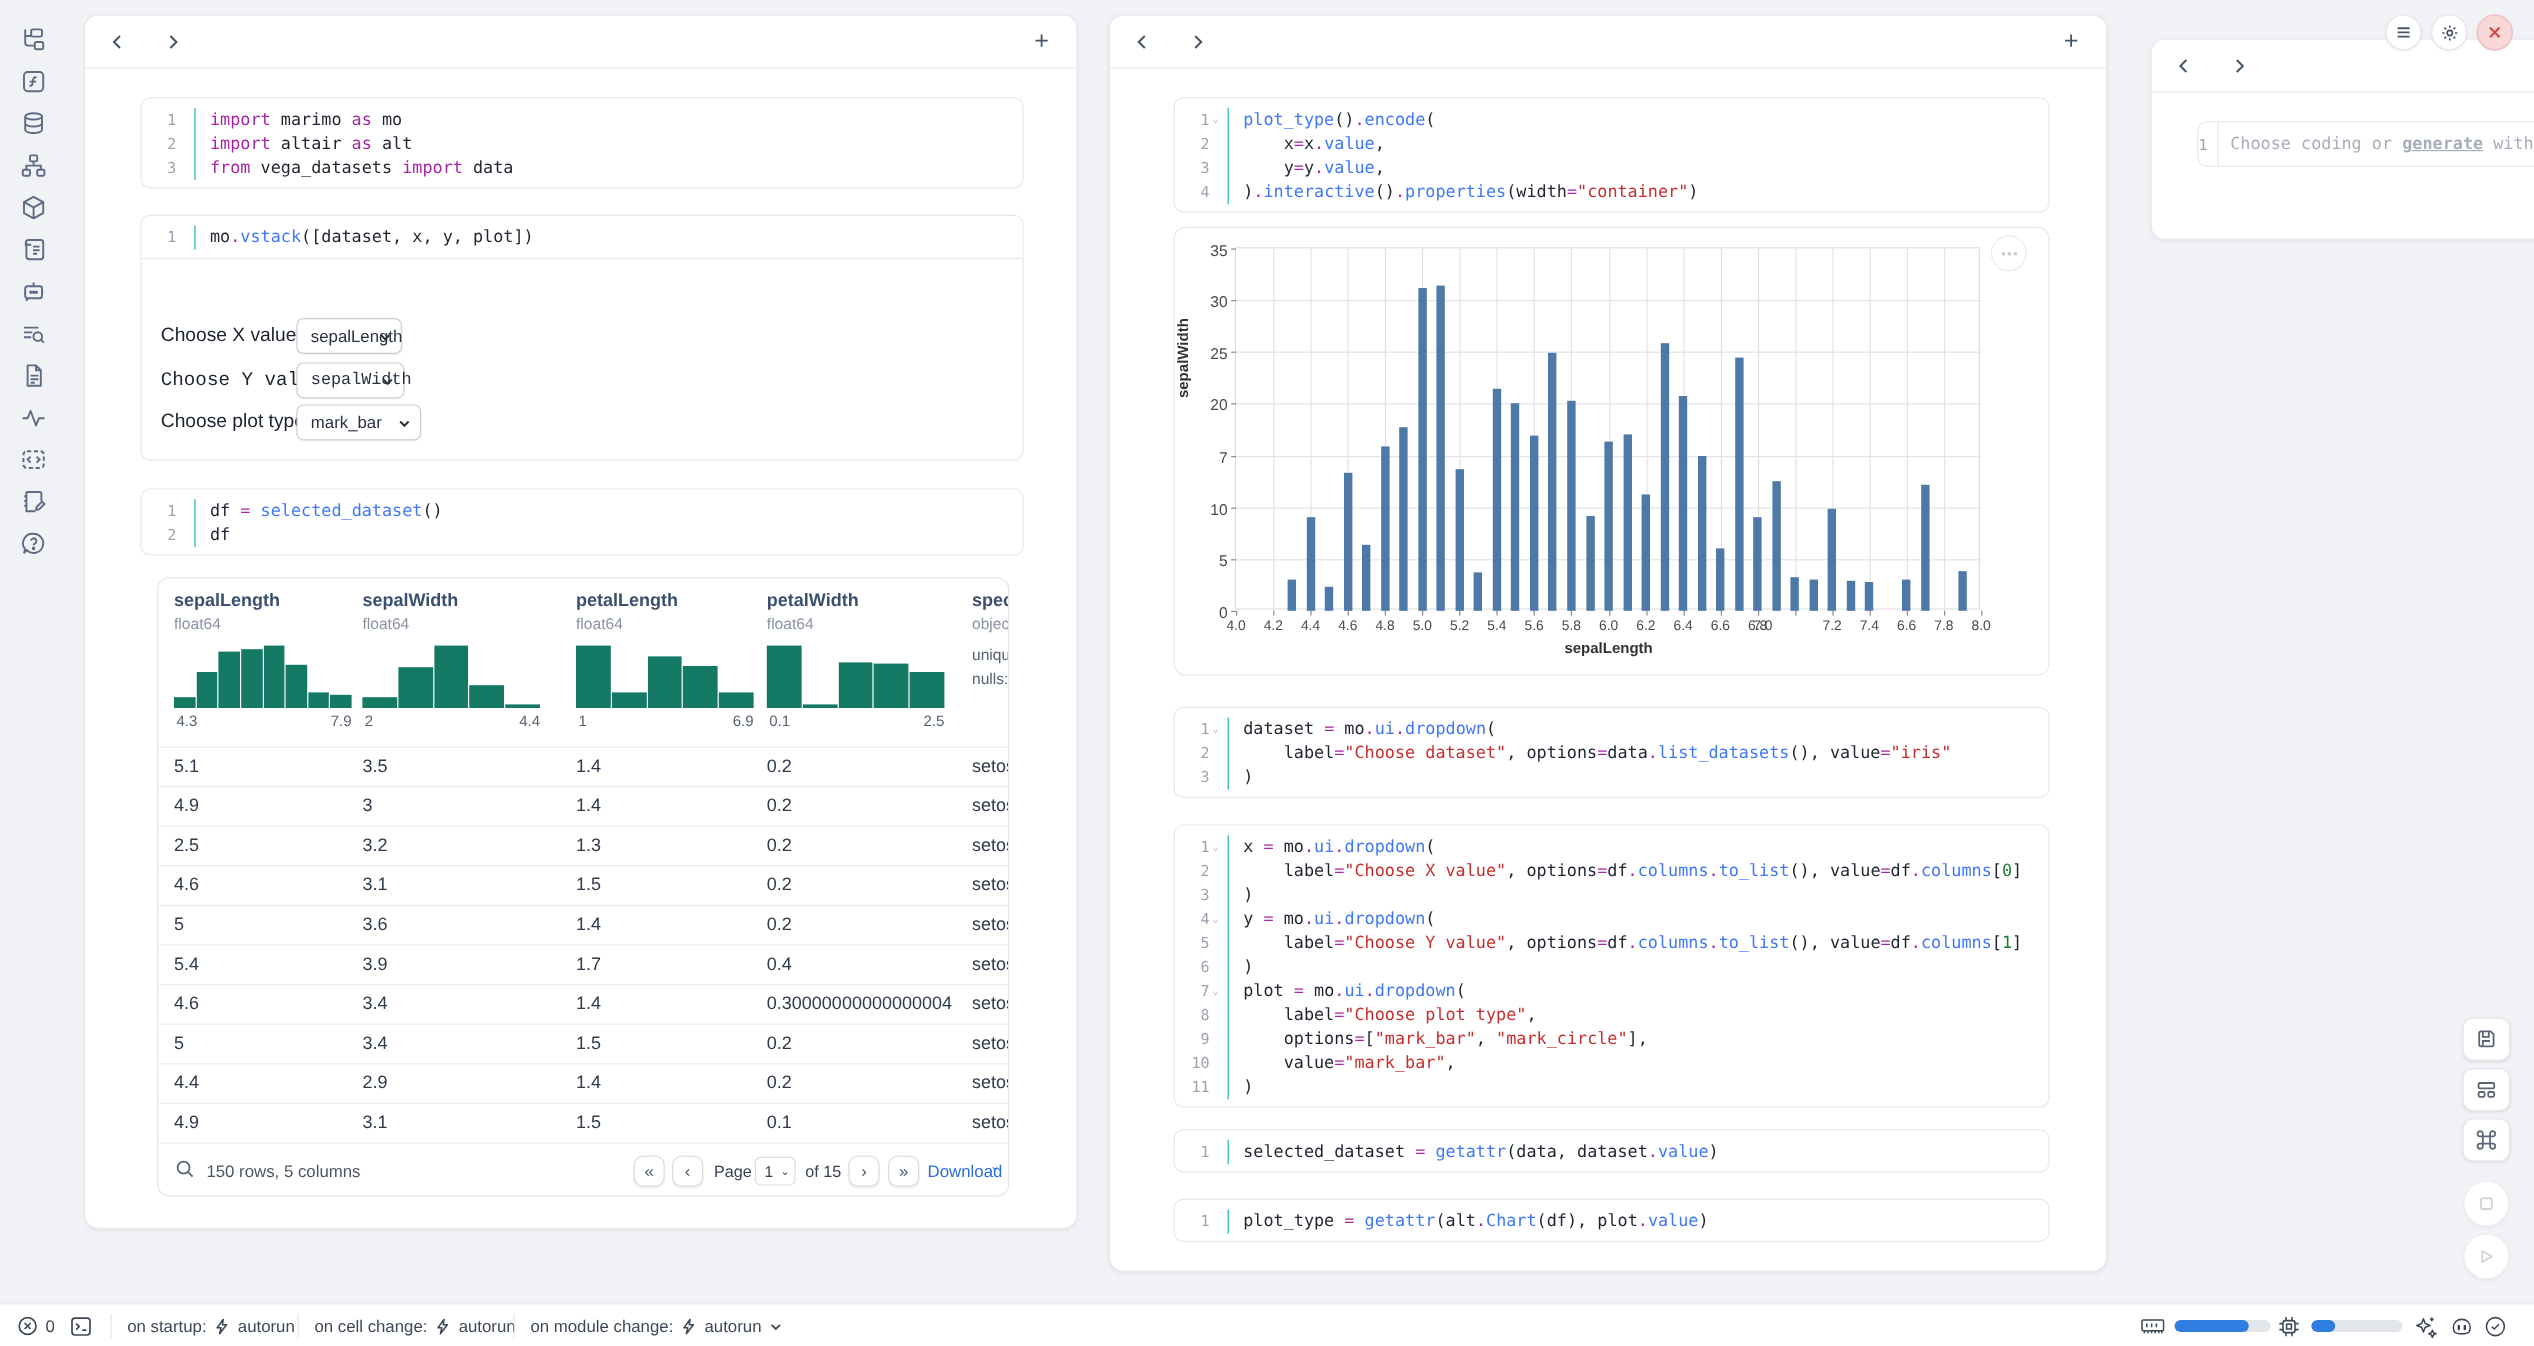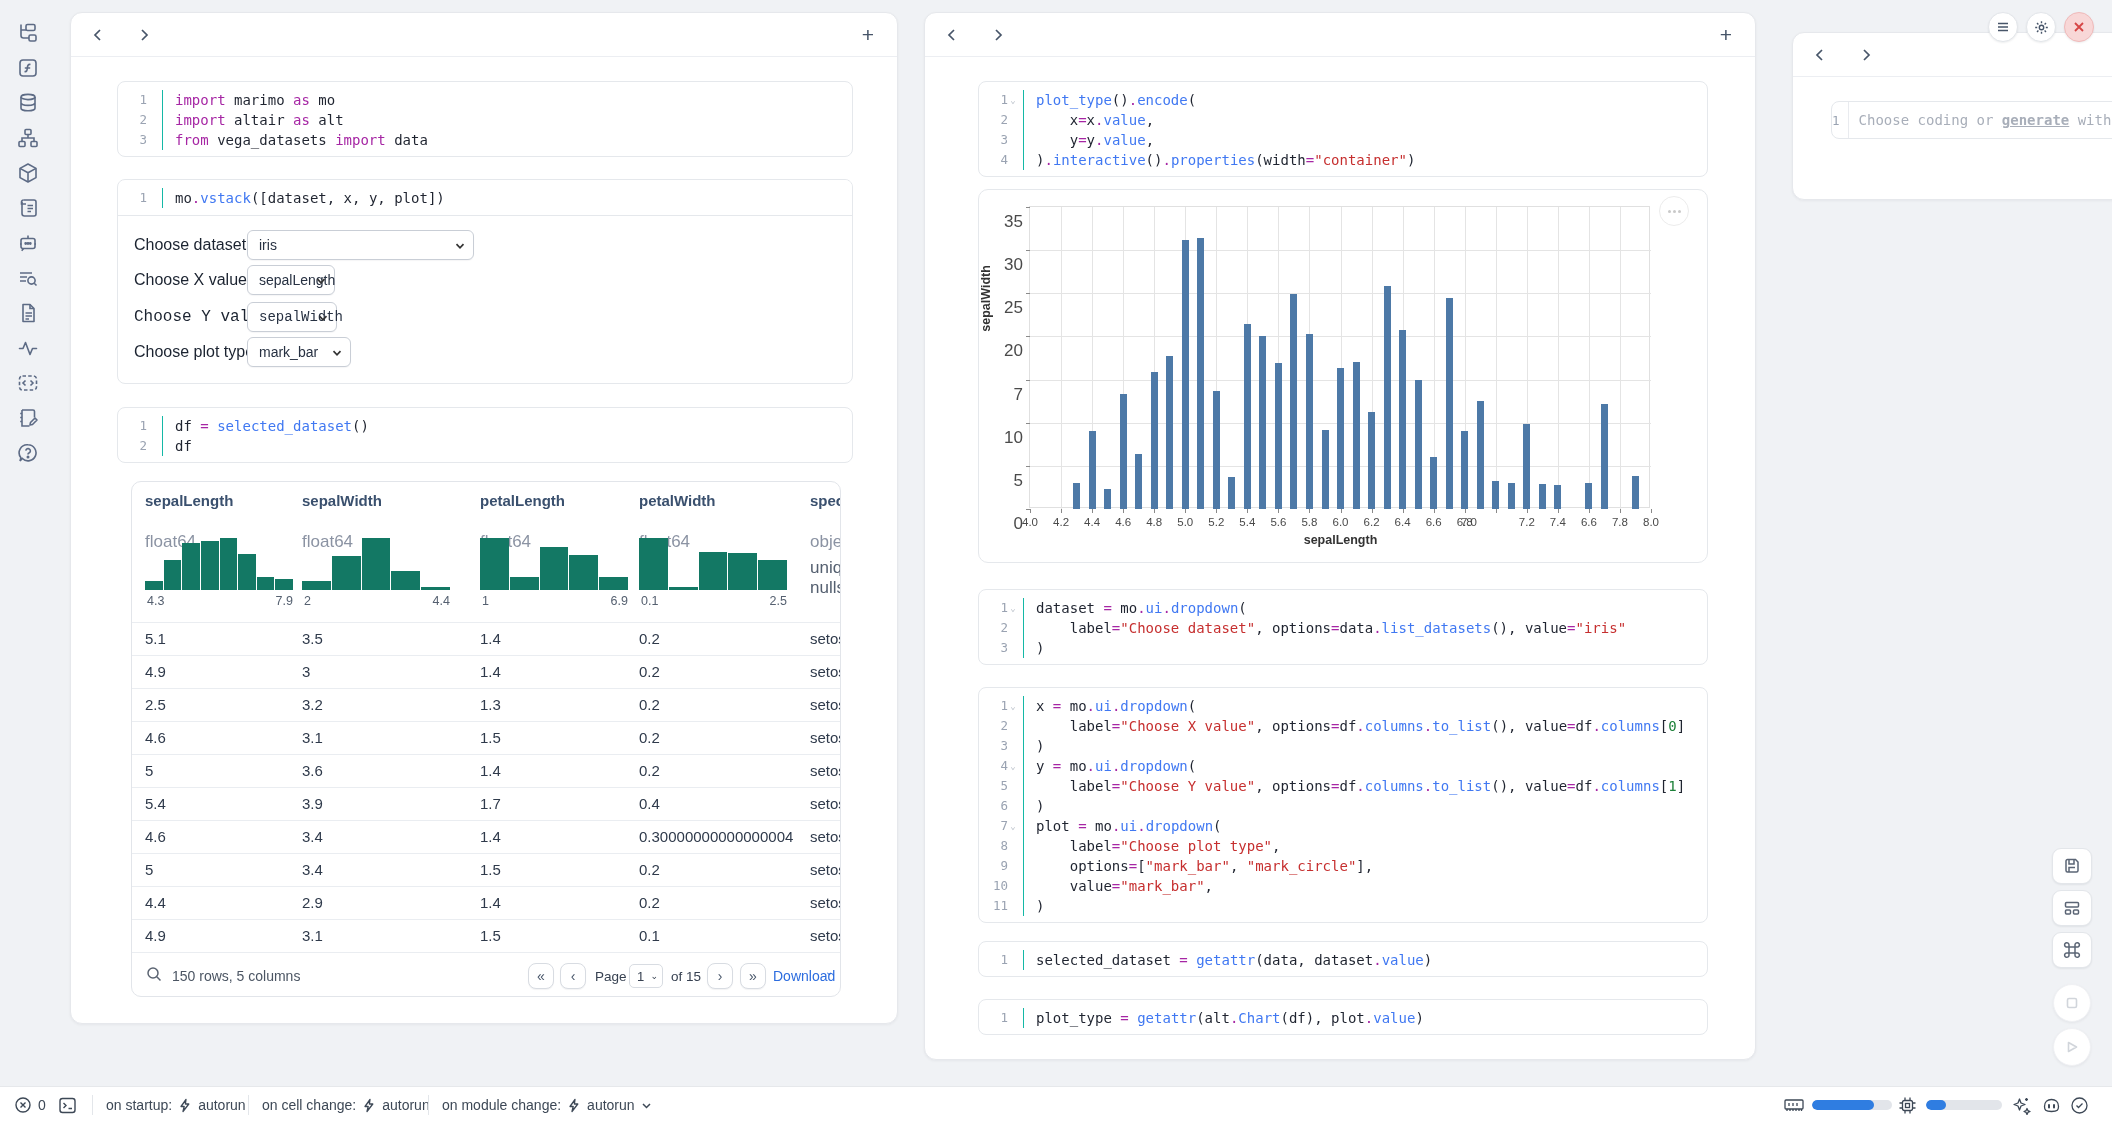--- a/index.html
+++ b/index.html
@@ -22,33 +22,33 @@
   .tk-str { color:#c62f2f; }
   .tk-num { color:#1c8038; }
   .tk-tx { color:#1f2430; }
   
   .ctl-row { position:absolute; left:16px; right:10px; height:34px; display:flex; align-items:center; }
   .ctl-label { font-size:16px; color:#1b2330; }
   .sel { position:absolute; height:30px; border:1px solid #c9ced6; border-radius:6px; background:#fff; box-shadow:0 1px 1px rgba(15,23,42,.04); display:flex; align-items:center; font-size:14px; color:#273142; padding:0 24px 0 11px; cursor:pointer; }
   .sel .chev { position:absolute; right:7px; top:9px; }
   
   .thname { font-weight:bold; font-size:15px; color:#3a506e; position:absolute; white-space:nowrap; }
-  .thtype { font-size:17px; color:#8b93a3; position:absolute; white-space:nowrap;margin-top:20px; }
+  .thtype { font-size:13px; color:#8b93a3; position:absolute; white-space:nowrap; }
   .hist { position:absolute; display:flex; align-items:flex-end; gap:1px; }
   .hist div { background:#137864; flex:1; }
   .rangelab { position:absolute; font-size:12.5px; color:#556070; }
   .trow { position:absolute; left:0; right:0; height:33px; border-top:1px solid #eaedf1; }
   .tcell { position:absolute; top:7px; font-size:15px; color:#2f3a4b; white-space:nowrap; }
   .pgbtn { position:absolute; width:26px; height:26px; border:1px solid #d8dce2; border-radius:8px; background:#fff; box-shadow:0 1px 1px rgba(15,23,42,.05); display:flex; align-items:center; justify-content:center; color:#475569; font-size:14px; cursor:pointer; }
   .ftext { position:absolute; font-size:13.5px; color:#374151; white-space:nowrap; }
   
   .gl { position:absolute; background:#e4e4e4; }
   .bar { position:absolute; background:#4d79a7; }
   .xt { position:absolute; font-size:11.5px; color:#4a4a4a; transform:translateX(-50%); }
-  .yt { position:absolute; font-size:17px; color:#4a4a4a; width:30px; text-align:right;margin-top:11px; }
+  .yt { position:absolute; font-size:13px; color:#4a4a4a; width:30px; text-align:right; }
   .axis-title { position:absolute; font-size:12.5px; font-weight:bold; color:#333; }
   
   .circlebtn { position:absolute; width:30px; height:30px; border-radius:50%; background:#fff; border:1px solid #e3e6ea; box-shadow:0 1px 2px rgba(15,23,42,.08); display:flex; align-items:center; justify-content:center; cursor:pointer; }
   .sqbtn { position:absolute; left:2052px; width:40px; height:36px; border-radius:9px; background:#fff; border:1px solid #e3e6ea; box-shadow:0 1px 2px rgba(15,23,42,.07); display:flex; align-items:center; justify-content:center; color:#5b6575; cursor:pointer; }
   .ghostbtn { position:absolute; left:2053px; width:38px; height:38px; border-radius:50%; background:#fff; border:1px solid #f0f1f4; box-shadow:0 1px 3px rgba(15,23,42,.06); display:flex; align-items:center; justify-content:center; color:#d1d5db; }
   
   #statusbar { position:absolute; left:0; right:0; bottom:0; height:36px; background:#fff; border-top:1px solid #e6e8eb; }
   .sb-item { position:absolute; top:0; height:36px; display:flex; align-items:center; font-size:14px; color:#3d4856; gap:6px; }
   .sb-div { position:absolute; top:8px; width:1px; height:20px; background:#e3e6ea; }
   .track { position:absolute; top:13px; height:10px; background:#e2e5ea; border-radius:5px; overflow:hidden; }
@@ -193,29 +193,20 @@
     <div class="codebox" style="left:-1px; top:-1px; width:738px; height:37px; border-radius:8px 8px 0 0;">
         <div class="cline">
           <div class="g">
             <span class="ln">1</span>
             <span class="fold"></span>
           </div>
           <div class="code"><span class="tk-tx">mo</span><span class="tk-kw">.</span><span class="tk-fn">vstack</span><span class="tk-tx">([dataset, x, y, plot])</span></div>
         </div>
       </div>
     <div id="controls" class="abs" style="left:0; top:37px; right:0; bottom:0;">
-        <div class="ctl-row" style="top: 11px;">
-          <span class="ctl-label">Choose dataset</span>
-          <div class="sel" style="left: 113px; width: 227px;">
-            <span>iris</span>
-            <svg width="12" height="12" viewBox="0 0 12 12" class="chev">
-              <path d="M2.5 4.2L6 7.8l3.5-3.6" fill="none" stroke="#333" stroke-width="1.7"></path>
-            </svg>
-          </div>
-        </div>
         <div class="ctl-row" style="top: 46px;">
           <span class="ctl-label">Choose X value</span>
           <div class="sel" style="left: 113px; width: 88px;">
             <span>sepalLength</span>
             <svg width="12" height="12" viewBox="0 0 12 12" class="chev">
               <path d="M2.5 4.2L6 7.8l3.5-3.6" fill="none" stroke="#333" stroke-width="1.7"></path>
             </svg>
           </div>
         </div>
         <div class="ctl-row" style="top: 83px; font-family: Liberation Mono, monospace;">

